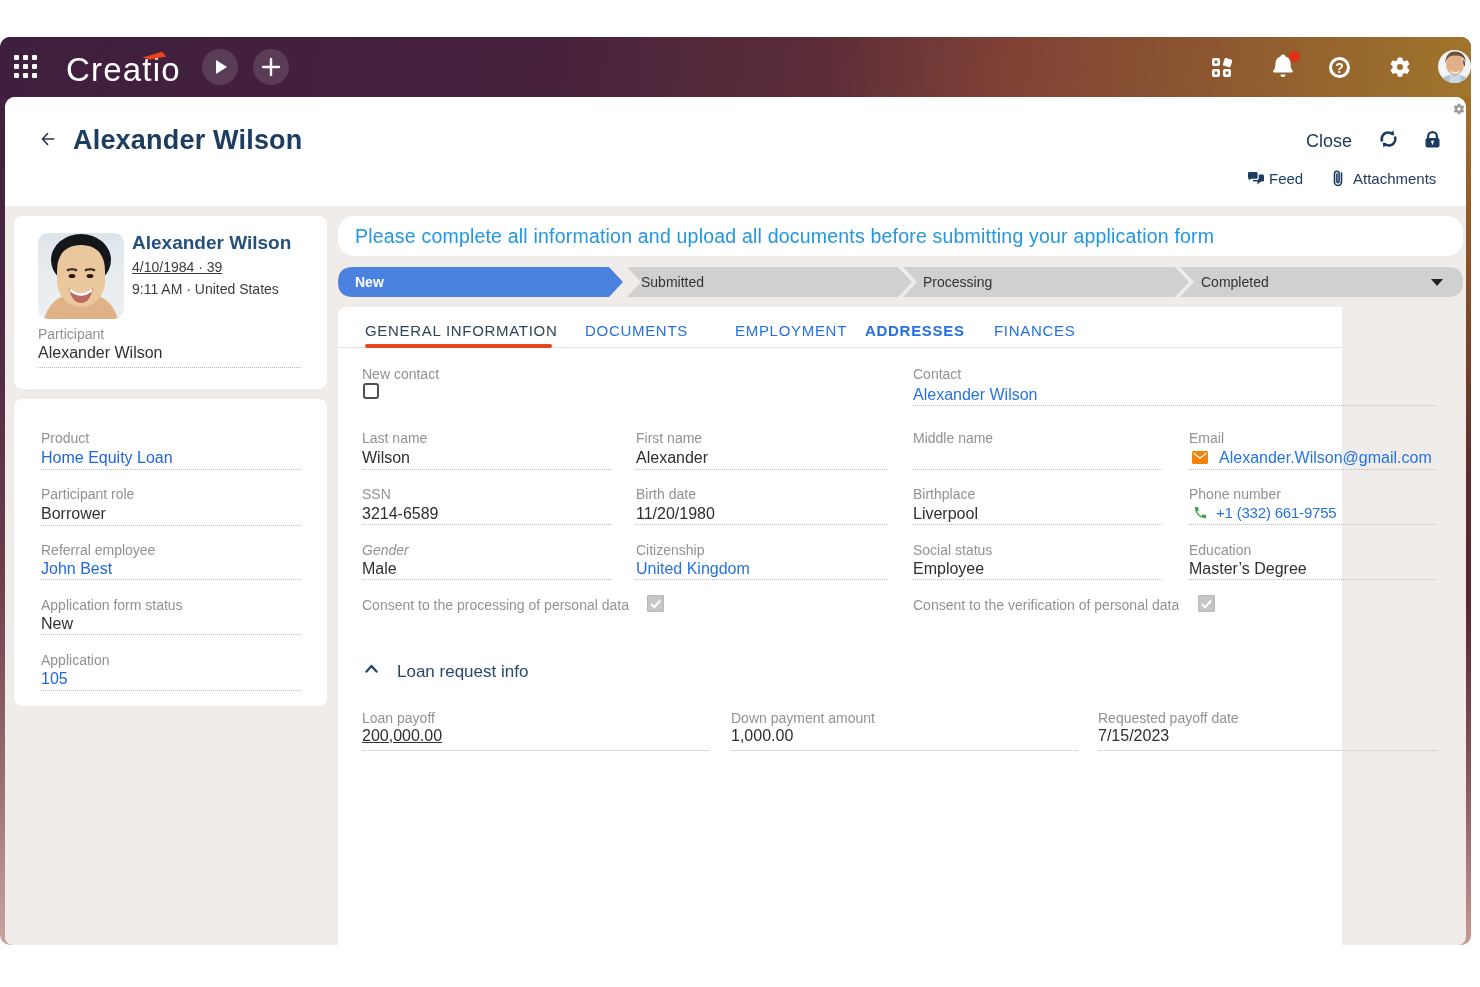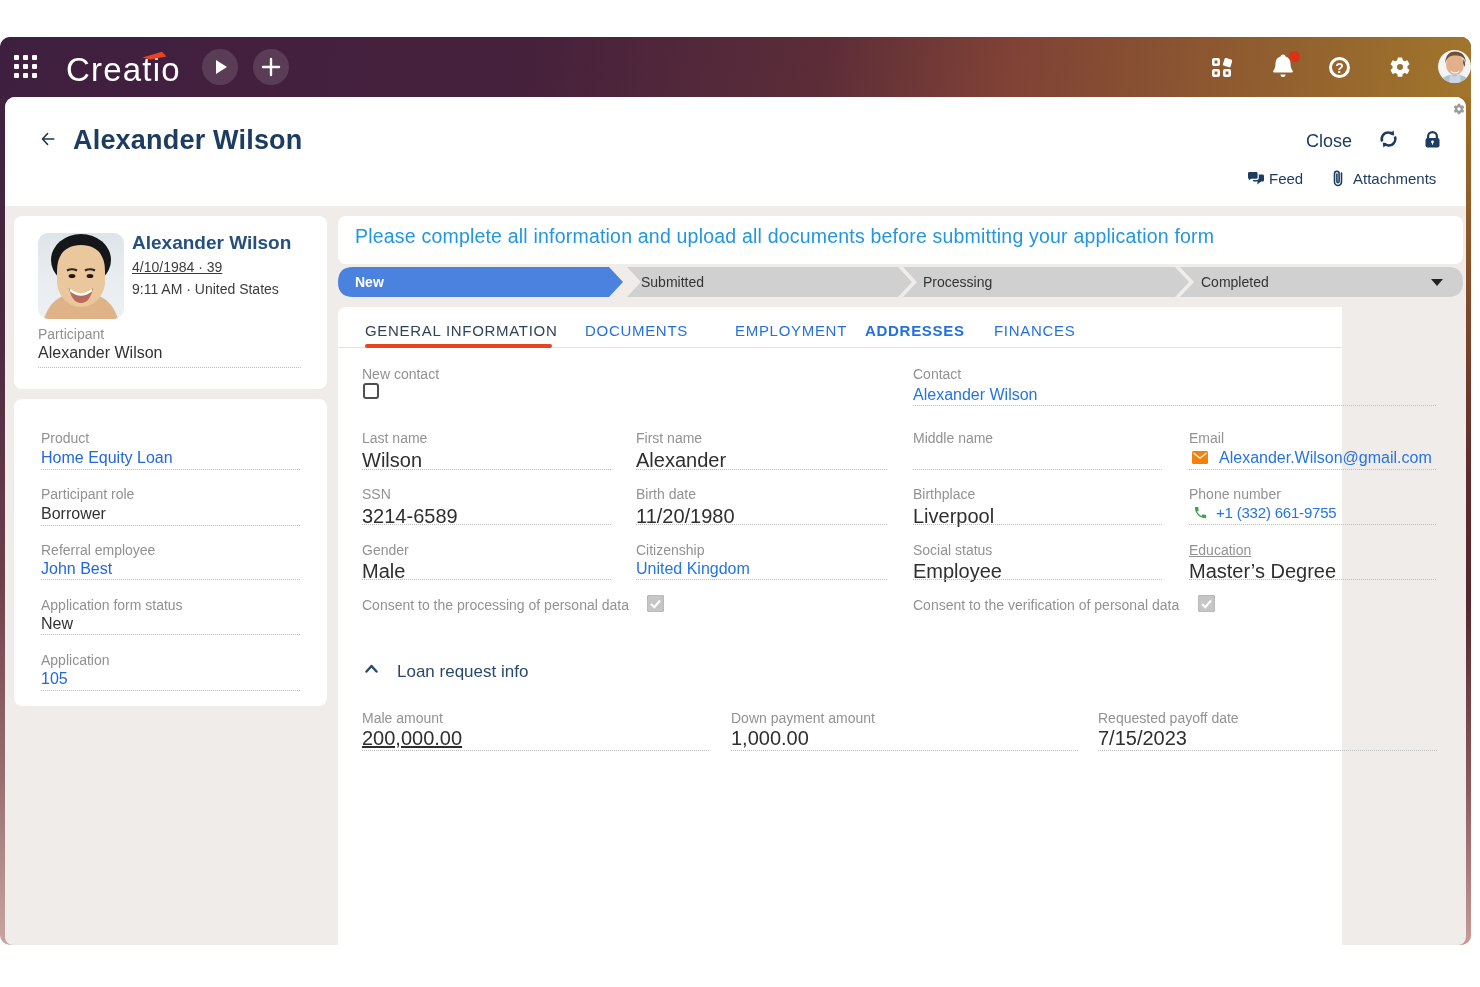--- a/index.html
+++ b/index.html
@@ -26,29 +26,29 @@
 .card { position:absolute; background:#fff; border-radius:8px; }
 #card1 { left:9px; top:119px; width:313px; height:173px; }
 #card2 { left:9px; top:302px; width:313px; height:307px; }
 .photo { position:absolute; left:24px; top:17px; width:86px; height:86px; border-radius:10px; overflow:hidden; }
 .pname { position:absolute; left:118px; top:16px; font-size:19px; font-weight:bold; color:#25507D; }
 .pinfo { position:absolute; left:118px; font-size:14px; color:#3C3C3C; }
 .flabel { position:absolute; font-size:14px; color:#919191; }
 .fvalue { position:absolute; font-size:16px; color:#323232; }
 .flink  { position:absolute; font-size:16px; color:#2367DE; }
 .dotline { position:absolute; height:1px; background-image:repeating-linear-gradient(to right, #BDBDBD 0 1px, transparent 1px 2px); }
-#banner { position:absolute; left:333px; top:119px; width:1125px; height:48px; background:#fff; border-radius:8px;
+#banner { position:absolute; left:333px; top:119px; width:1125px; height:40px; background:#fff; border-radius:16px;
   font-size:19.5px; color:#2196E3; line-height:40px; letter-spacing:0.2px; }
 #stages { position:absolute; left:333px; top:170px; }
 #maincard { position:absolute; left:333px; top:210px; width:1004px; height:638px; background:#fff; border-radius:8px 0 0 0; }
 .tab { position:absolute; top:15px; font-size:15px; letter-spacing:0.7px; color:#2470E0; font-weight:normal; }
 .tabline { position:absolute; left:0; top:40px; width:100%; height:1px; background:#E2E2E2; }
 .redbar { position:absolute; left:27px; top:36.5px; width:187px; height:4px; background:#E8441F; border-radius:2px; }
 .mlabel { position:absolute; font-size:14px; color:#929292; }
-.mvalue { position:absolute; font-size:20px; color:#2F2F2F;text-align:center; }
+.mvalue { position:absolute; font-size:16px; color:#2F2F2F;text-align:center; }
 .mlink { position:absolute; font-size:16px; color:#2574E4; }
 .cb { position:absolute; width:16px; height:16px; border:2px solid #4F4F4F; border-radius:3px; background:#fff; }
 .sect { position:absolute; font-size:17px; color:#28486E; }
 </style>
 </head>
 <body>
 <div id="app">
   <div id="appright"></div>
   <div id="nav">
     <svg class="navgrid" width="23" height="23" viewBox="0 0 23 23">
@@ -251,50 +251,50 @@
       <div class="mlabel" style="left:575px;top:179px;">Birthplace</div>
       <div class="mvalue" style="left:575px;top:198px;">Liverpool</div>
       <div class="dotline" style="left:575px;top:217px;width:249px;"></div>
       <div class="mlabel" style="left:851px;top:179px;">Phone number</div>
       <svg class="abs" style="left:855px;top:198px;" width="15" height="15" viewBox="0 0 24 24">
           <path fill="#3FA34A" d="M6.6 10.8 c1.4 2.8 3.8 5.1 6.6 6.6 l2.2 -2.2 c0.3 -0.3 0.7 -0.4 1 -0.2 c1.1 0.4 2.3 0.6 3.6 0.6 c0.6 0 1 0.4 1 1 V20 c0 0.6 -0.4 1 -1 1 C10.6 21 3 13.4 3 4 c0 -0.6 0.4 -1 1 -1 h3.5 c0.6 0 1 0.4 1 1 c0 1.2 0.2 2.4 0.6 3.6 c0.1 0.3 0 0.7 -0.2 1 Z"></path>
         </svg>
       <div class="mlink" style="left:878px;top:197px;font-size:15px;letter-spacing:-0.2px;">+1 (332) 661-9755</div>
       <div class="dotline" style="left:851px;top:217px;width:248px;"></div>
 
-      <div class="mlabel" style="left:24px;top:235px;">Gender</div>
+      <div class="mlabel" style="left:24px;top:235px;font-style:italic;">Gender</div>
       <div class="mvalue" style="left:24px;top:253px;">Male</div>
       <div class="dotline" style="left:24px;top:272px;width:250px;"></div>
       <div class="mlabel" style="left:298px;top:235px;">Citizenship</div>
       <div class="mlink" style="left:298px;top:253px;">United Kingdom</div>
       <div class="dotline" style="left:298px;top:272px;width:251px;"></div>
       <div class="mlabel" style="left:575px;top:235px;">Social status</div>
       <div class="mvalue" style="left:575px;top:253px;">Employee</div>
       <div class="dotline" style="left:575px;top:272px;width:249px;"></div>
-      <div class="mlabel" style="left:851px;top:235px;text-decoration:underline;">Education</div>
+      <div class="mlabel" style="left:851px;top:235px;">Education</div>
       <div class="mvalue" style="left:851px;top:253px;">Master’s Degree</div>
       <div class="dotline" style="left:851px;top:272px;width:248px;"></div>
 
       <div class="mlabel" style="left:24px;top:290px;">Consent to the processing of personal data</div>
       <svg class="abs" style="left:309px;top:288px;" width="17" height="17" viewBox="0 0 17 17">
           <rect width="17" height="17" rx="3" fill="#C6C6C6" stroke="#B0B0B0"></rect>
           <path d="M4 9 L7.3 12.2 L13 5.5" stroke="#fff" stroke-width="2" fill="none"></path>
         </svg>
       <div class="mlabel" style="left:575px;top:290px;">Consent to the verification of personal data</div>
       <svg class="abs" style="left:860px;top:288px;" width="17" height="17" viewBox="0 0 17 17">
           <rect width="17" height="17" rx="3" fill="#C6C6C6" stroke="#B0B0B0"></rect>
           <path d="M4 9 L7.3 12.2 L13 5.5" stroke="#fff" stroke-width="2" fill="none"></path>
         </svg>
 
       <svg class="abs" style="left:27px;top:357px;" width="13" height="9" viewBox="0 0 13 9">
           <path d="M1.5 7.5 L6.5 2 L11.5 7.5" stroke="#28486E" stroke-width="2.4" fill="none" stroke-linecap="round" stroke-linejoin="round"></path>
         </svg>
       <div class="sect" style="left:59px;top:355px;">Loan request info</div>
 
-      <div class="mlabel" style="left:24px;top:403px;">Male amount</div>
+      <div class="mlabel" style="left:24px;top:403px;">Loan payoff</div>
       <div class="mvalue" style="left:24px;top:420px;text-decoration:underline;">200,000.00</div>
       <div class="dotline" style="left:24px;top:443px;width:348px;"></div>
       <div class="mlabel" style="left:393px;top:403px;">Down payment amount</div>
       <div class="mvalue" style="left:393px;top:420px;">1,000.00</div>
       <div class="dotline" style="left:393px;top:443px;width:347px;"></div>
       <div class="mlabel" style="left:760px;top:403px;">Requested payoff date</div>
       <div class="mvalue" style="left:760px;top:420px;">7/15/2023</div>
       <div class="dotline" style="left:760px;top:443px;width:339px;"></div>
     </div>
   </div>

